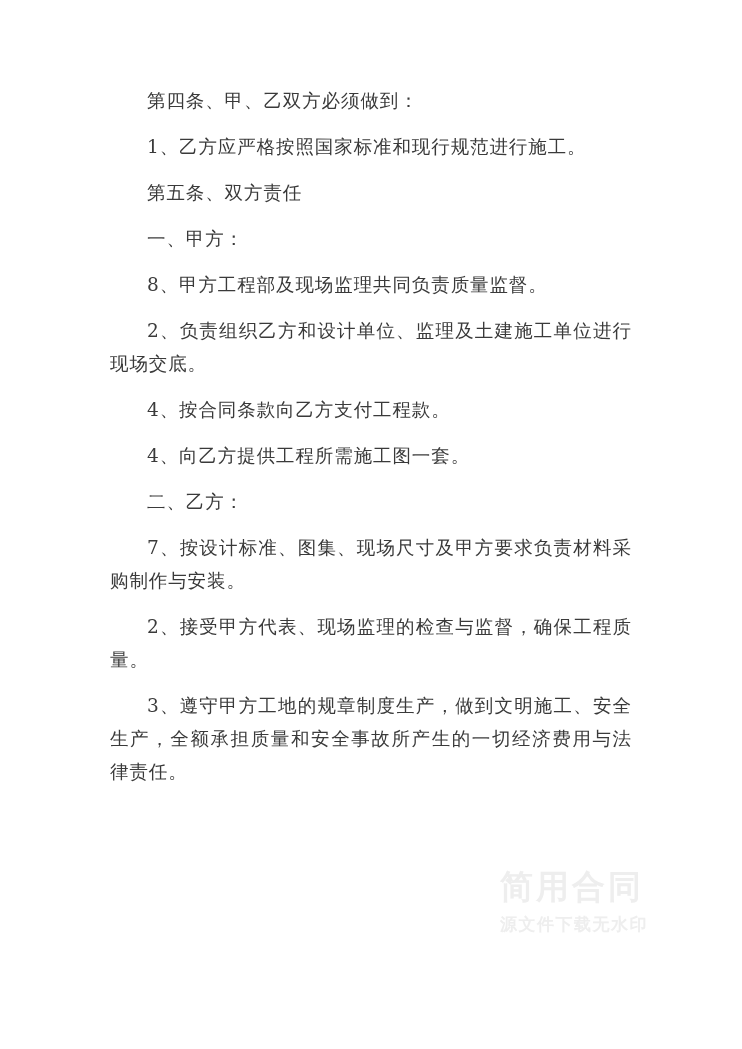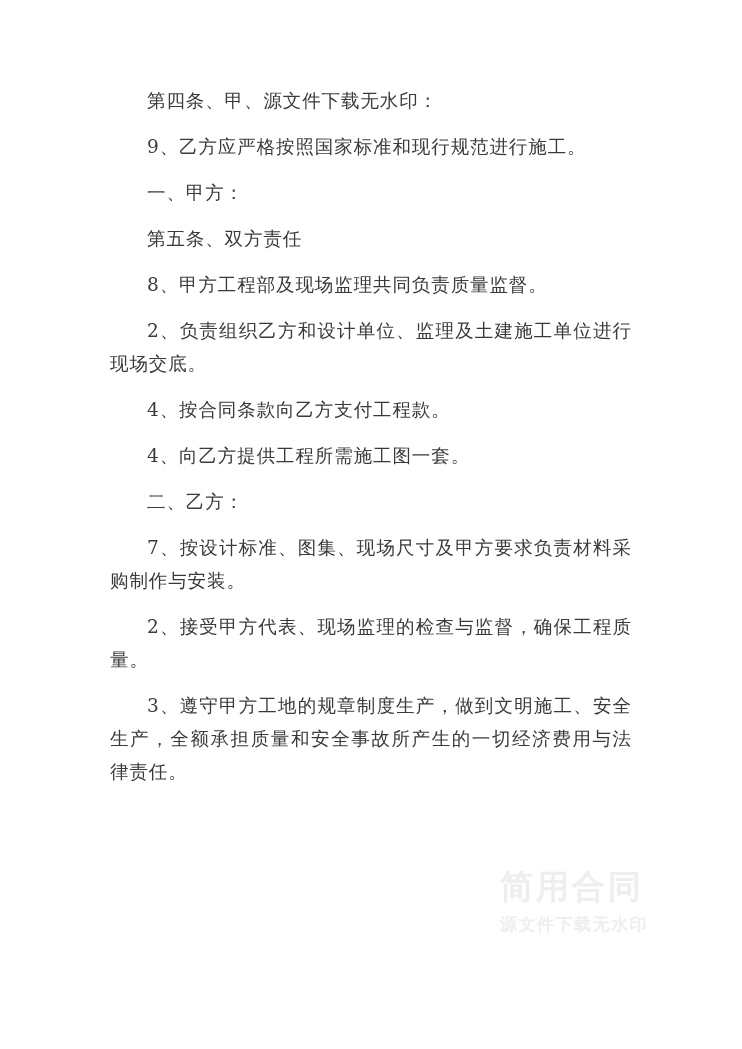--- a/index.html
+++ b/index.html
@@ -72,24 +72,24 @@
     margin-top: 6px;
     white-space: nowrap;
   }
 </style>
 </head>
 <body>
 
 <div id="page">
 
   <div id="doc-body">
-    <p class="para">第四条、甲、源文件下载无水印：</p>
-    <p class="para">9、乙方应严格按照国家标准和现行规范进行施工。</p>
+    <p class="para">第四条、甲、乙双方必须做到：</p>
+    <p class="para">1、乙方应严格按照国家标准和现行规范进行施工。</p>
+    <p class="para">第五条、双方责任</p>
     <p class="para">一、甲方：</p>
-    <p class="para">第五条、双方责任</p>
     <p class="para">8、甲方工程部及现场监理共同负责质量监督。</p>
     <p class="para">2、负责组织乙方和设计单位、监理及土建施工单位进行现场交底。</p>
     <p class="para">4、按合同条款向乙方支付工程款。</p>
     <p class="para">4、向乙方提供工程所需施工图一套。</p>
     <p class="para">二、乙方：</p>
     <p class="para">7、按设计标准、图集、现场尺寸及甲方要求负责材料采购制作与安装。</p>
     <p class="para">2、接受甲方代表、现场监理的检查与监督，确保工程质量。</p>
     <p class="para">3、遵守甲方工地的规章制度生产，做到文明施工、安全生产，全额承担质量和安全事故所产生的一切经济费用与法律责任。</p>
   </div>
 

